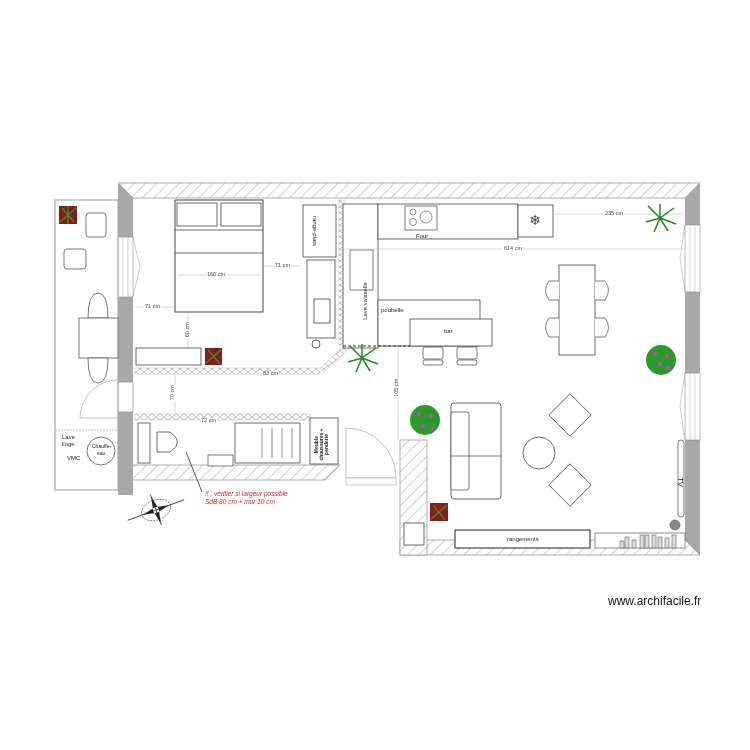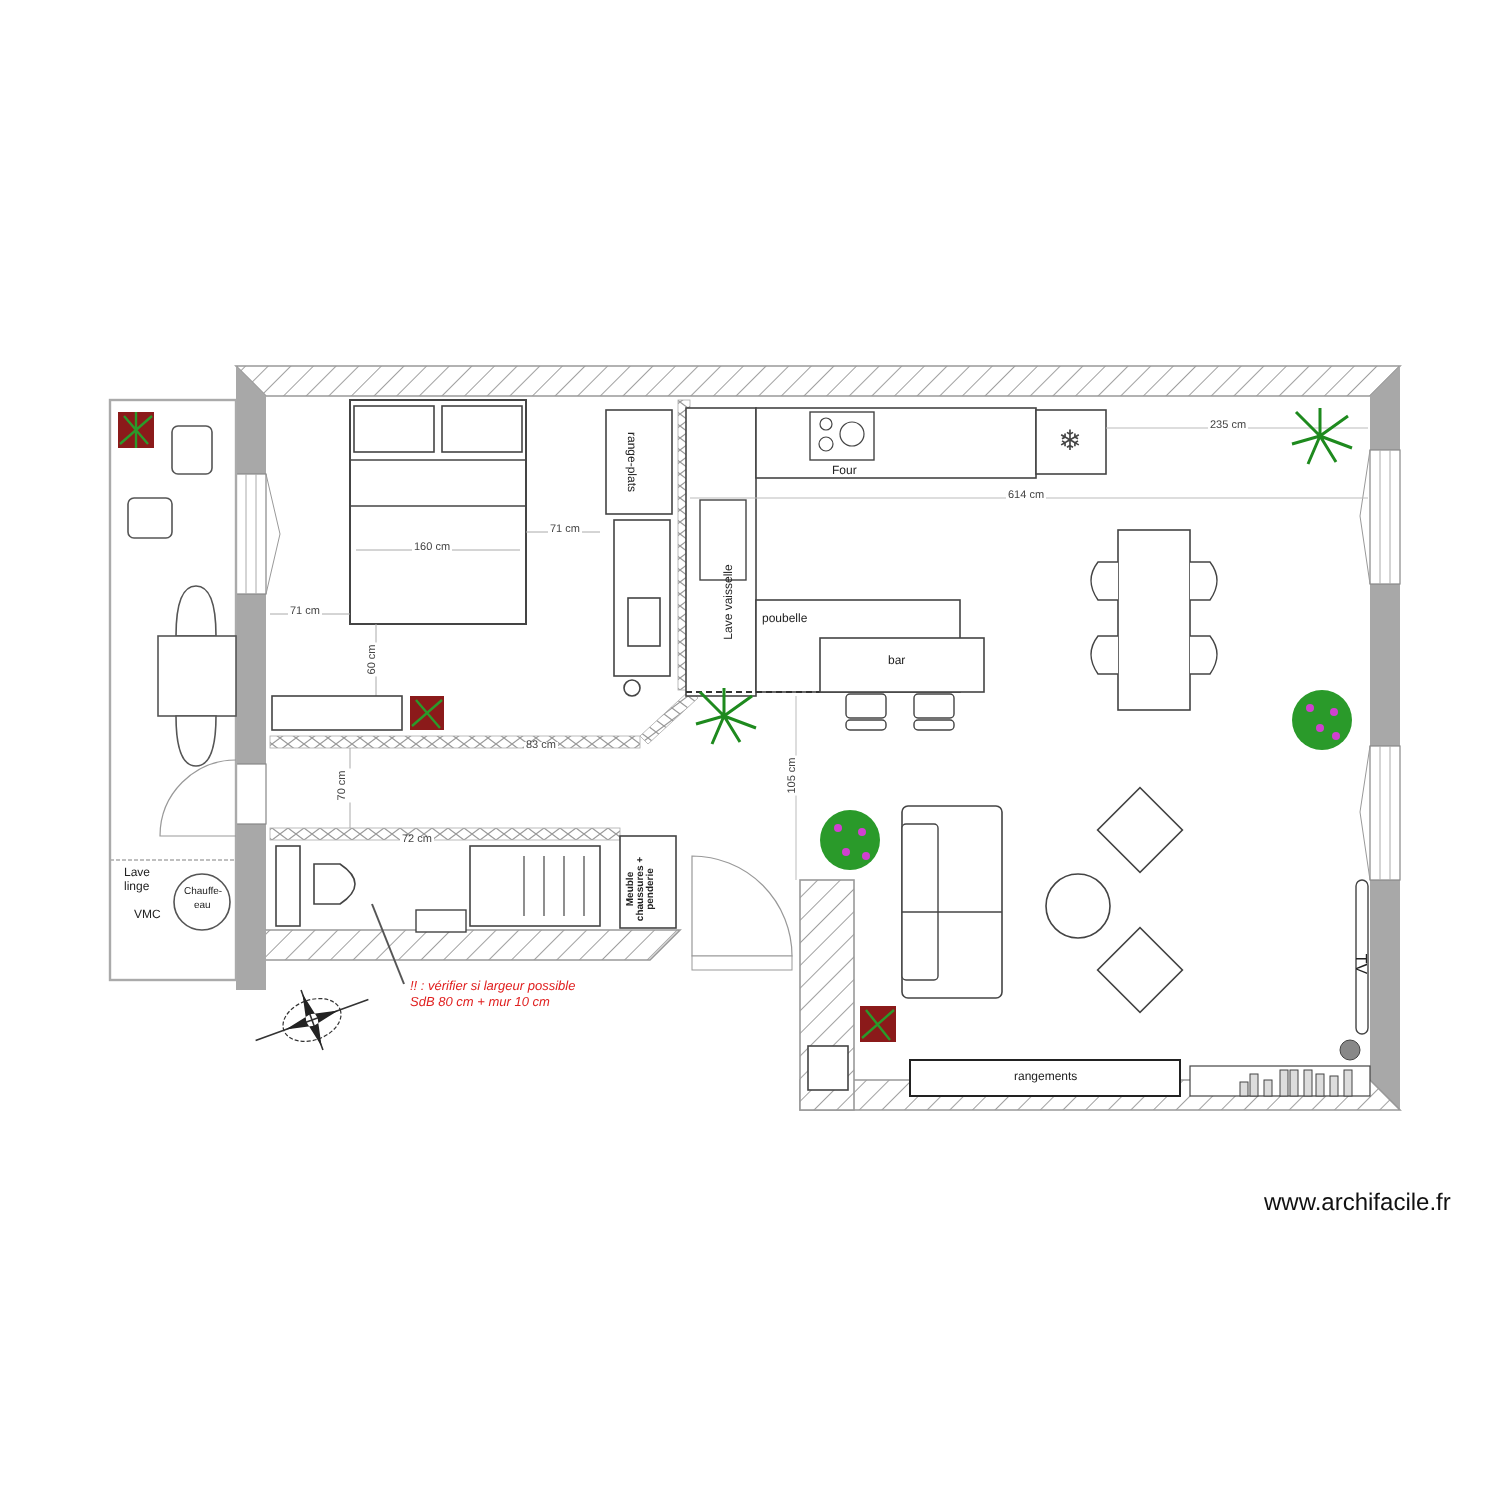--- a/index.html
+++ b/index.html
@@ -224,13 +224,13 @@
 
 <div class="lbl small" style="left:62px;top:434px;">Lave</div>
 <div class="lbl small" style="left:62px;top:441px;">linge</div>
 <div class="lbl small" style="left:67px;top:455px;">VMC</div>
 <div class="lbl" style="left:92px;top:444px;font-size:5px;">Chauffe-</div>
 <div class="lbl" style="left:97px;top:451px;font-size:5px;">eau</div>
 
 <div class="lbl note" style="left:205px;top:490px;">!! : vérifier si largeur possible</div>
 <div class="lbl note" style="left:205px;top:498px;">SdB 80 cm + mur 10 cm</div>
 
-<div class="lbl watermark" style="left:632px;top:595px;text-align:right;">www.archifacile.fr</div>
+<div class="lbl watermark" style="left:608px;top:595px;text-align:right;">www.archifacile.fr</div>
 
 </body></html>

